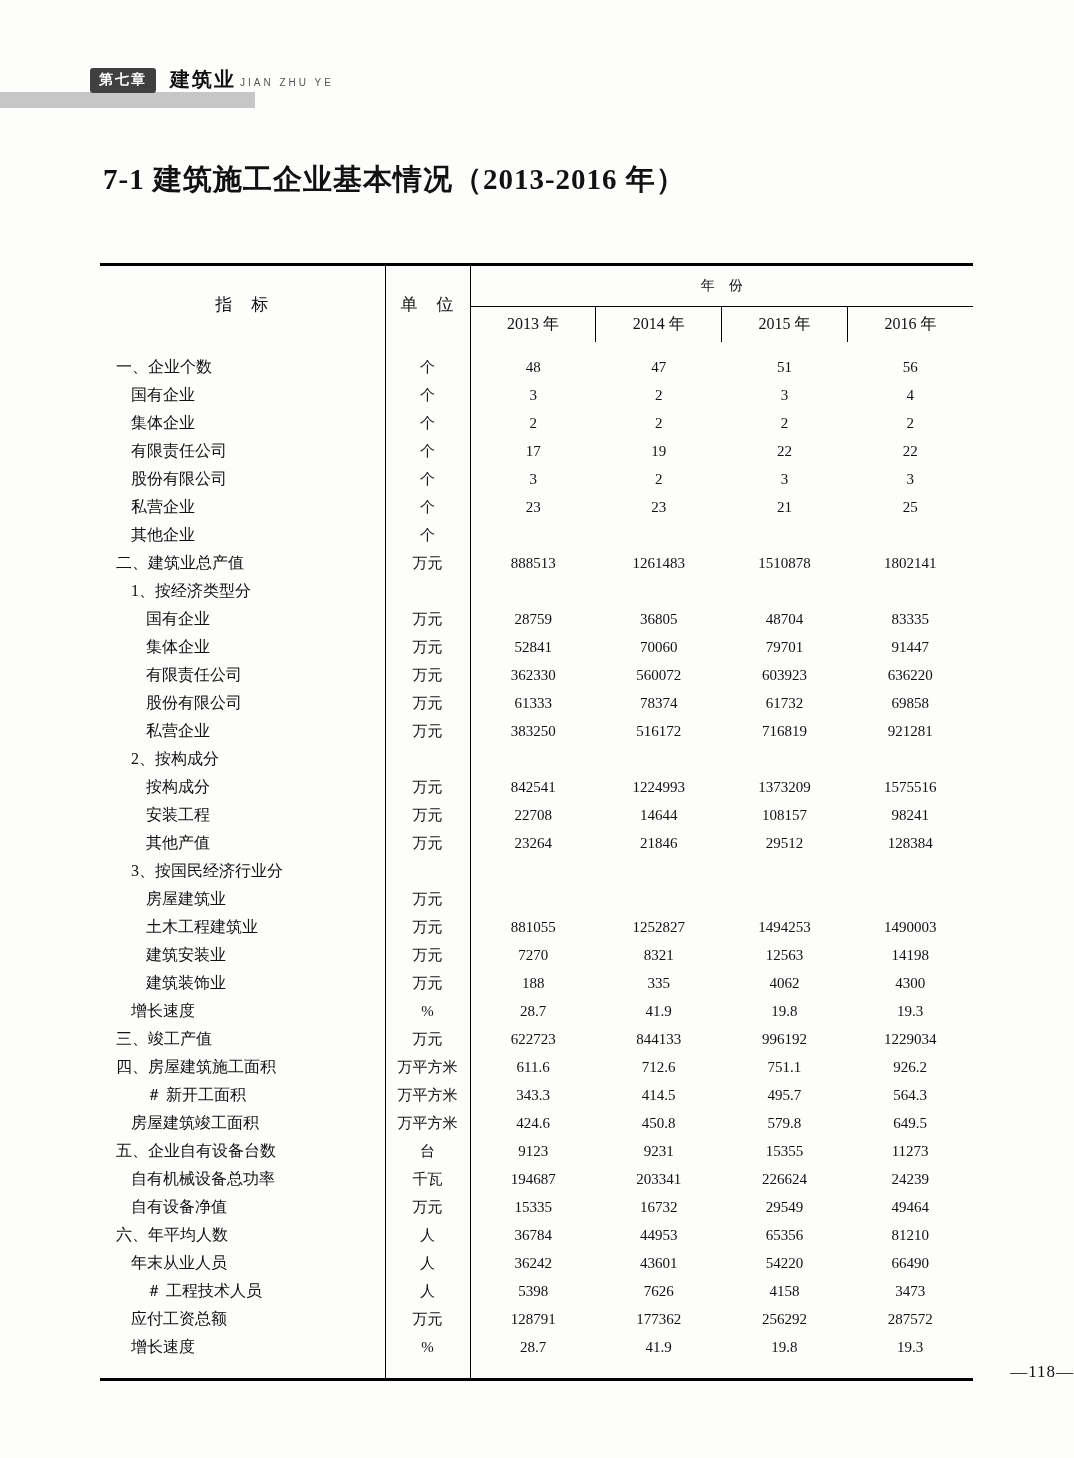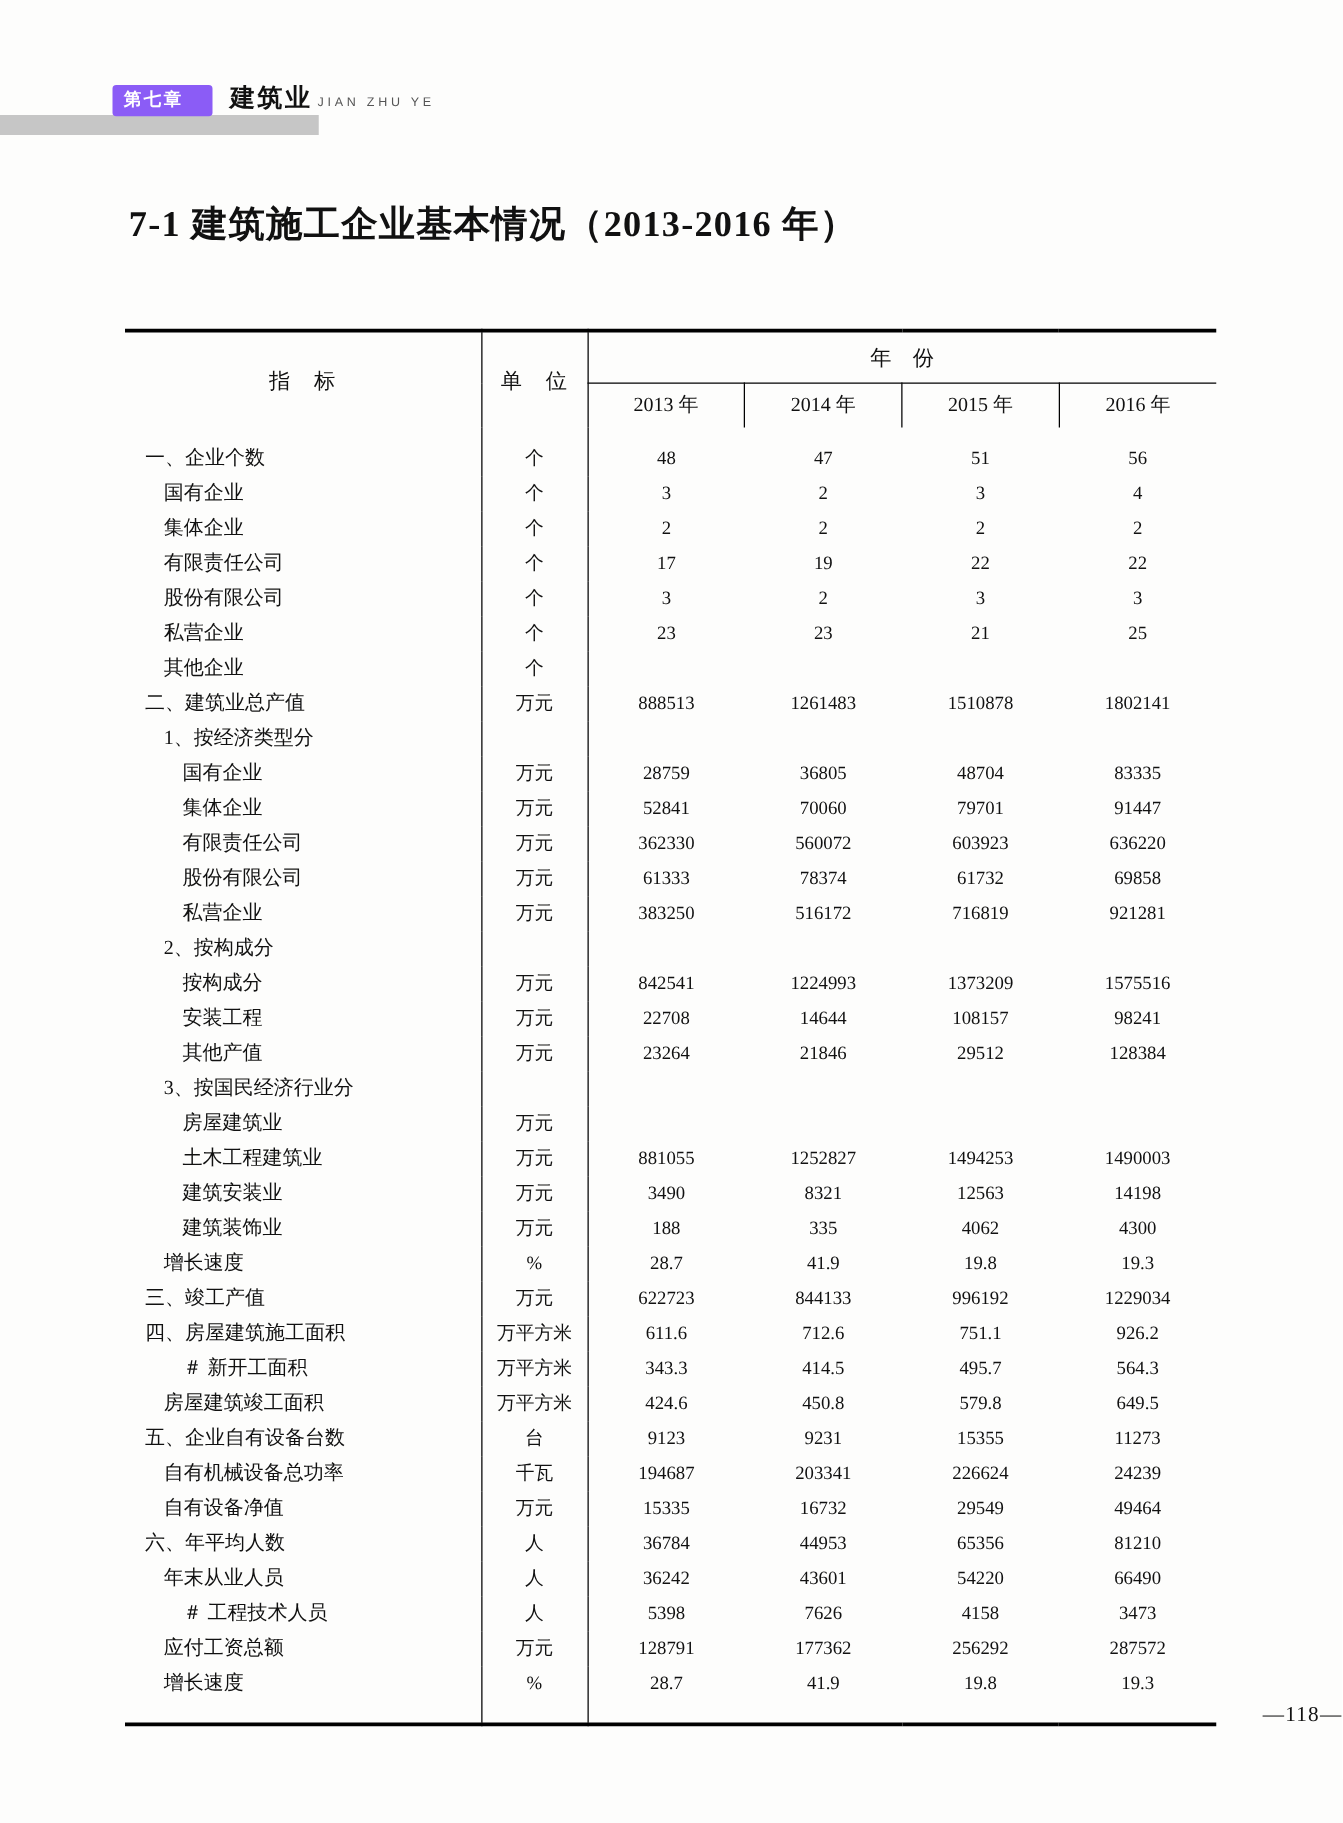--- a/index.html
+++ b/index.html
@@ -9,22 +9,22 @@
     font-family:"Liberation Serif","DejaVu Serif",serif;
     color:#111;
   }
   
   .chapter-band {
     position:absolute; left:0; top:92px; width:255px; height:16px;
     background:#c6c6c6;
   }
   .chapter-header { position:absolute; left:90px; top:68px; }
   .chapter-badge {
-    display:inline-block; background:#8b5cf6; color:#fff;
-    font-size:14px; font-weight:bold; padding:3px 23px 4px 9px;
+    display:inline-block; background:#404040; color:#fff;
+    font-size:14px; font-weight:bold; padding:3px 9px 4px 9px;
     border-radius:3px; letter-spacing:2px; vertical-align:top;
   }
   .chapter-titles { display:inline-block; margin-left:10px; vertical-align:top; }
   .chapter-title {
     font-size:20px; font-weight:bold; letter-spacing:2px; line-height:22px;
     font-family:"Liberation Sans","DejaVu Sans",sans-serif;
   }
   .chapter-rule { width:100px; height:0; border-bottom:1.5px solid #444; margin-top:2px; }
   .chapter-pinyin {
     margin-top:3px; font-size:10px; color:#555; letter-spacing:3px;
@@ -36,21 +36,21 @@
     font-size:29px; font-weight:bold; letter-spacing:1px; white-space:nowrap;
   }
   
   .main-table {
     position:absolute; left:100px; top:263px; width:873px;
     border-collapse:collapse; table-layout:fixed;
     border-top:3px solid #000; border-bottom:3px solid #000;
   }
   .main-table th { font-weight:normal; }
   .h-ind, .h-unit { border-right:1px solid #000; font-size:17px; letter-spacing:1px; }
-  .h-years { border-bottom:1px solid #000; height:38px; font-size:17px; }
+  .h-years { border-bottom:1px solid #000; height:38px; font-size:14px; }
   .h-year { height:33px; font-size:16px; }
   .h-year + .h-year { border-left:1px solid #000; }
   tbody td { height:26px; line-height:26px; }
   .col-ind {
     text-align:left; border-right:1px solid #000; padding-left:16px;
     font-size:16px; white-space:nowrap; overflow:hidden;
   }
   .col-ind.indent-1 { padding-left:31px; }
   .col-ind.indent-2 { padding-left:46px; }
   .col-unit { text-align:center; border-right:1px solid #000; font-size:15px; }
@@ -289,21 +289,21 @@
     <td class="col-unit">万元</td>
     <td class="col-val">881055</td>
     <td class="col-val">1252827</td>
     <td class="col-val">1494253</td>
     <td class="col-val">1490003</td>
   </tr>
 
   <tr>
     <td class="col-ind indent-2">建筑安装业</td>
     <td class="col-unit">万元</td>
-    <td class="col-val">3490</td>
+    <td class="col-val">7270</td>
     <td class="col-val">8321</td>
     <td class="col-val">12563</td>
     <td class="col-val">14198</td>
   </tr>
 
   <tr>
     <td class="col-ind indent-2">建筑装饰业</td>
     <td class="col-unit">万元</td>
     <td class="col-val">188</td>
     <td class="col-val">335</td>

